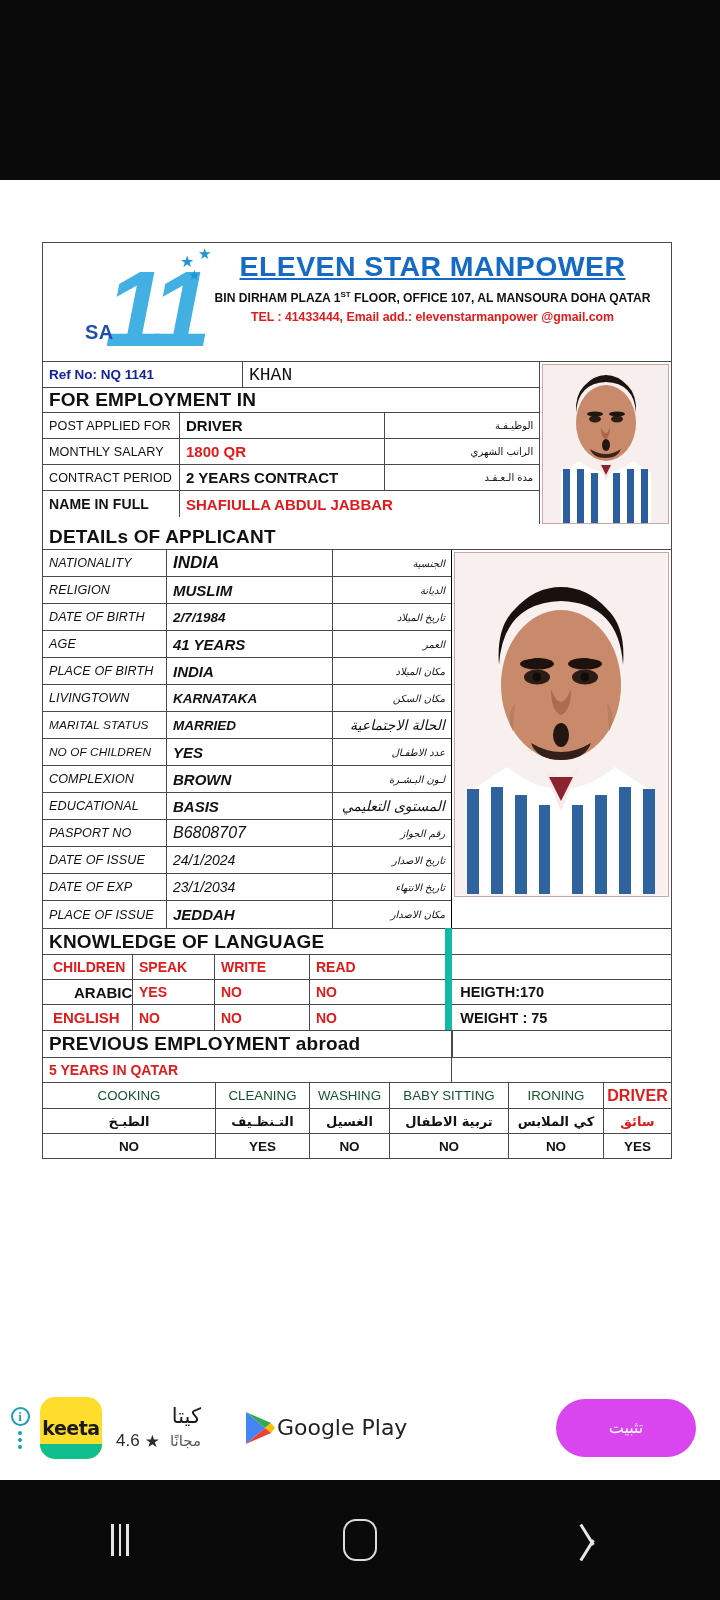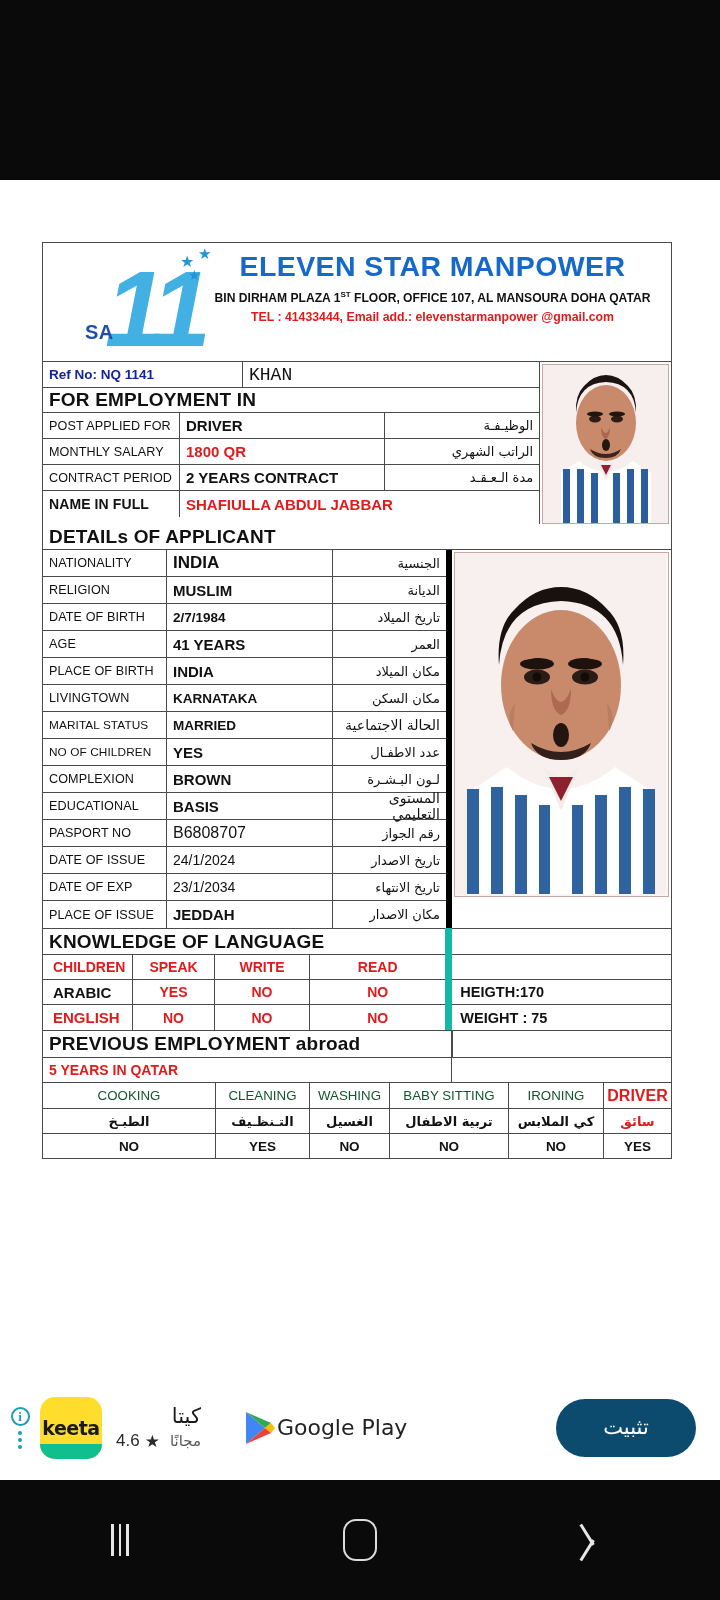--- a/index.html
+++ b/index.html
@@ -40,38 +40,38 @@
   }
   .stars { position: absolute; left: 105px; top: 2px; width: 52px; height: 48px; }
   .star { position: absolute; color: #2196d6; font-size: 17px; line-height: 17px; }
   .star.s1 { left: 2px; top: 8px; font-size: 16px; }
   .star.s2 { left: 20px; top: 0px; font-size: 15px; }
   .star.s3 { left: 10px; top: 22px; font-size: 14px; }
 
   .hdr-text { position: absolute; left: 155px; top: 4px; right: 4px; text-align: center; }
   .company {
     font-weight: bold; font-size: 28.5px; line-height: 38px;
-    color: #1569c7; letter-spacing: .4px; white-space: nowrap;
+    color: #1569c7; letter-spacing: .4px; white-space: nowrap; text-decoration: underline;
   }
   .addr { font-weight: bold; font-size: 12.1px; color: #111; line-height: 19px; white-space: nowrap; }
   .tel { font-weight: bold; font-size: 12.3px; color: #e01b1b; line-height: 19px; white-space: nowrap; }
   .tel sup, .addr sup { font-size: 8px; vertical-align: super; }
 
   
   .row { display: flex; border-bottom: 1px solid #4a4a4a; }
   .row:last-child { border-bottom: none; }
   .cell { padding: 2px 6px; display: flex; align-items: center; }
   .vline { border-right: 1px solid #4a4a4a; }
 
   .lbl { font-size: 12.6px; color: #111; letter-spacing: .1px; }
   .lbl.bold { font-weight: bold; }
   .val { font-size: 15px; font-weight: bold; color: #111; }
   .val.red { color: #e01b1b; }
   .val.plain { font-weight: normal; font-size: 14px; }
-  .ar { font-size: 13px; color: #111; direction: rtl; width: 100%; text-align: right;
+  .ar { font-size: 10px; color: #111; direction: rtl; width: 100%; text-align: right;
         font-family: "DejaVu Sans", sans-serif; }
 
   .band { font-weight: bold; font-size: 19px; color: #111; letter-spacing: .2px; }
 
   
   .top-sec { display: flex; }
   .top-left { width: 498px; border-right: 1px solid #4a4a4a; }
   .photo1-col { width: 131px; display: flex; align-items: flex-start; justify-content: center; }
 
   .r-ref { height: 26px; }
@@ -82,21 +82,21 @@
 
   .r-band { height: 25px; padding-left: 6px; display: flex; align-items: center; }
 
   .r-emp { height: 26px; }
   .r-emp .c1 { width: 137px; }
   .r-emp .c2 { width: 205px; }
   .r-emp .c3 { flex: 1; }
 
   
   .det-sec { display: flex; }
-  .det-left { width: 410px; border-right: 6px solid #000000; }
+  .det-left { width: 410px; border-right: 1px solid #000000; font-style: italic; }
   .photo2-col { width: 219px; }
 
   .r-det { height: 27px; }
   .r-det .c1 { width: 124px; }
   .r-det .c2 { width: 166px; }
   .r-det .c3 { flex: 1; }
 
   
   .photo {
     position: relative; overflow: hidden; background: #fdf3f3;
@@ -105,22 +105,22 @@
 
   
   .lang-sec { display: flex; }
   .lang-left { width: 410px; border-right: 7px solid #14b8a6; }
   .lang-right { width: 219px; }
   .r-lang { height: 25px; }
   .r-lang .c1 { width: 90px; }
   .r-lang .c2 { width: 82px; }
   .r-lang .c3 { width: 95px; }
   .r-lang .c4 { flex: 1; }
-  .lg { font-size: 14px; font-weight: bold; color: #e01b1b; width: 100%; text-align: center; }
-  .lg.blk { color: #111; }
+  .lg { font-size: 14px; font-weight: bold; color: #e01b1b; width: 100%; }
+  .lg.blk { color: #111; margin-left: 21px; }
   .lg.lleft { text-align: left; padding-left: 4px; }
   .hw { font-size: 14.5px; font-weight: bold; color: #111; padding-left: 8px; }
 
   
   .prev-sec { display: flex; }
   .prev-left { width: 410px; border-right: 1px solid #4a4a4a; }
   .prev-right { width: 219px; }
   .qatar { font-size: 14px; font-weight: bold; color: #e01b1b; }
 
   .skills { border-top: 1px solid #4a4a4a; }
@@ -161,23 +161,23 @@
                   font-family: "DejaVu Sans", sans-serif; letter-spacing: -.5px; }
   .ad-txt { margin-left: 14px; display: flex; flex-direction: column; gap: 3px; }
   .ad-name { font-size: 21px; color: #1a1a1a; font-family: "DejaVu Sans", sans-serif; direction: rtl; }
   .ad-meta { display: flex; align-items: center; gap: 10px; direction: rtl; }
   .ad-free { font-size: 15px; color: #5a5a5a; font-family: "DejaVu Sans", sans-serif; }
   .ad-rate { font-size: 17px; color: #2a2a2a; display: flex; align-items: center; gap: 5px; direction: ltr; }
   .gp { margin-left: 42px; display: flex; align-items: center; }
   .gp-label { font-size: 22px; color: #222; font-family: "DejaVu Sans", sans-serif; }
   .install {
     margin-left: auto; margin-right: 24px;
-    width: 140px; height: 58px; border-radius: 29px; background: #0c4a6e;
+    width: 140px; height: 58px; border-radius: 29px; background: #d946ef;
     display: flex; align-items: center; justify-content: center;
-    color: #fff; font-size: 21px; font-family: Liberation Serif, serif;
+    color: #fff; font-size: 16px; font-family: Liberation Sans, sans-serif;
   }
 
   
   .navbar { position: absolute; left: 0; top: 1480px; width: 720px; height: 120px; background: #0a0a0a;
             display: flex; align-items: center; justify-content: space-around; }
   .nav-btn { width: 120px; height: 60px; display: flex; align-items: center; justify-content: center; }
   .recents { display: flex; gap: 5px; }
   .recents i { display: block; width: 2.5px; height: 32px; background: #e6e6e6; }
   .home-sq { width: 34px; height: 42px; border: 2.5px solid #dcdcdc; border-radius: 13px; }
   .back-chev { width: 22px; height: 38px; position: relative; }

